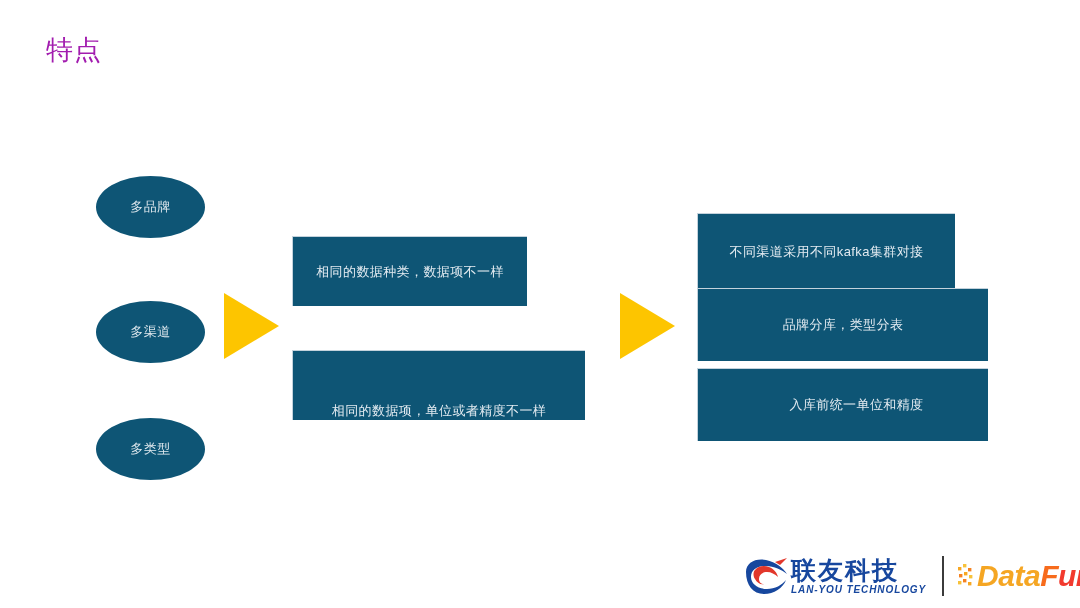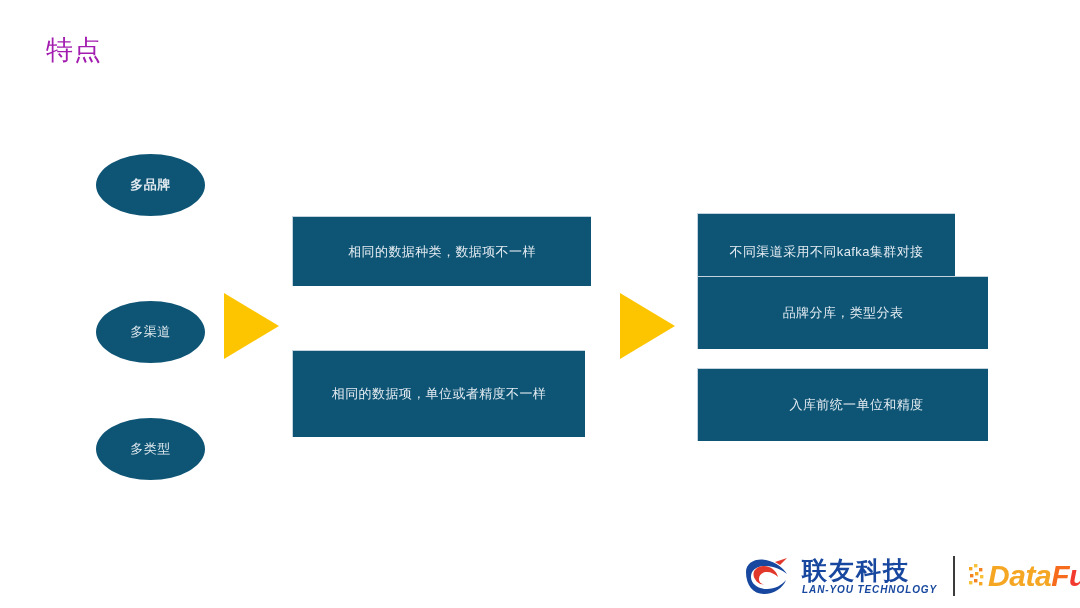--- a/index.html
+++ b/index.html
@@ -40,21 +40,21 @@
     height: 62px;
     background: #0e5575;
     border-radius: 50% / 50%;
     display: flex;
     align-items: center;
     justify-content: center;
     color: #dfe8ee;
     font-size: 13px;
     letter-spacing: 0.5px;
   }
-  .ellipse-1 { top: 154px; font-weight: bold; }
+  .ellipse-1 { top: 176px; }
   .ellipse-2 { top: 301px; }
   .ellipse-3 { top: 418px; }
 
   
   .arrow {
     position: absolute;
     width: 0;
     height: 0;
     border-top: 33px solid transparent;
     border-bottom: 33px solid transparent;
@@ -75,41 +75,42 @@
     justify-content: center;
     color: #e3ebf1;
     font-size: 13px;
     letter-spacing: 0.4px;
     text-align: center;
   }
 
   
   .box-mid-1 {
     left: 292px;
-    top: 216px;
-    width: 299px;
+    top: 236px;
+    width: 235px;
     height: 70px;
   }
   .box-mid-2 {
     left: 292px;
     top: 350px;
     width: 293px;
-    height: 87px;
+    height: 70px;
+    align-items: flex-end;
   }
 
   
   .box-right-1 {
     left: 697px;
     top: 213px;
     width: 258px;
     height: 76px;
   }
   .box-right-2 {
     left: 697px;
-    top: 276px;
+    top: 288px;
     width: 291px;
     height: 73px;
   }
   .box-right-3 {
     left: 697px;
     top: 368px;
     width: 291px;
     height: 73px;
     padding-left: 27px;
   }
@@ -130,21 +131,21 @@
   }
   .logo-lanyou-mark {
     width: 48px;
     height: 40px;
     flex: 0 0 auto;
   }
   .logo-lanyou-text {
     display: flex;
     flex-direction: column;
     justify-content: center;
-    margin-left: 12px;
+    margin-left: 1px;
   }
   .logo-lanyou-cn {
     font-size: 25px;
     font-weight: bold;
     color: #17479e;
     letter-spacing: 2px;
     line-height: 27px;
     white-space: nowrap;
   }
   .logo-lanyou-en {

